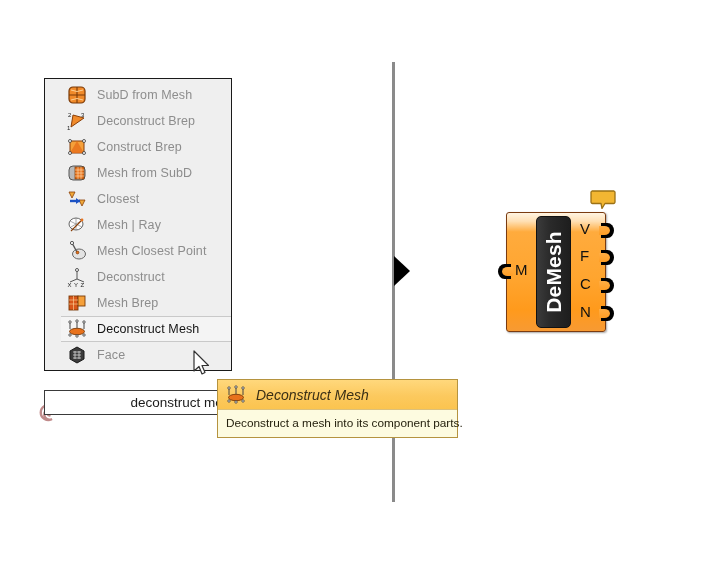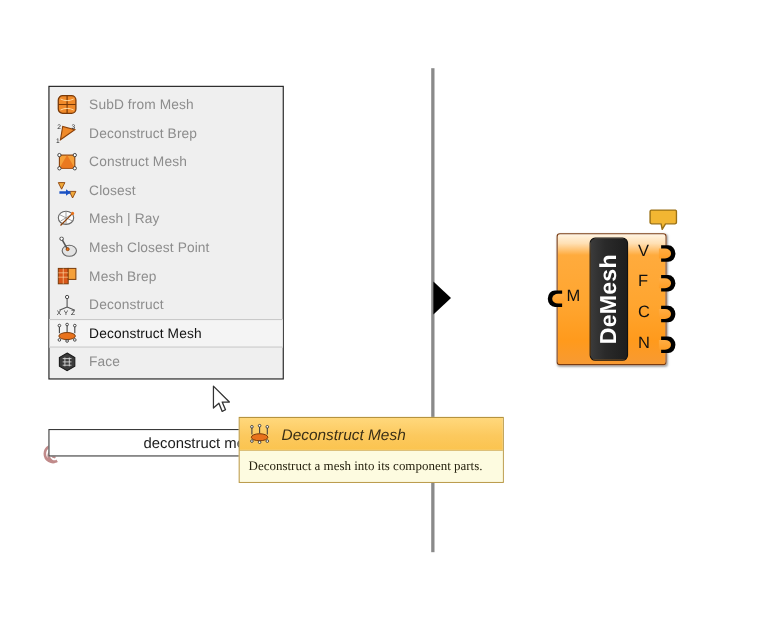--- a/index.html
+++ b/index.html
@@ -33,25 +33,25 @@
   #spiral-icon {
     position: absolute;
     left: 33px; top: 400px;
     width: 26px; height: 26px;
   }
 
   
   #menu-panel {
     position: absolute;
     left: 44px; top: 78px;
-    width: 214px;
+    width: 188px;
     background: #efefef;
     border: 1px solid #1a1a1a;
     box-sizing: border-box;
-    padding: 3px 0 2px 0;
+    padding: 3px 0 2px 16px;
   }
   .menu-item {
     height: 26px;
     display: flex;
     align-items: center;
     padding-left: 6px;
     box-sizing: border-box;
     position: relative;
   }
   .menu-item .mi-label {
@@ -136,21 +136,20 @@
     color: #3a2f16;
     margin-left: 10px;
     white-space: nowrap;
   }
   #tooltip-body {
     background: #fdfbe0;
     padding: 6px 8px 7px 8px;
     font-size: 11.8px;
     color: #26220f;
     white-space: nowrap;
-    font-family: Liberation Serif, serif;
   }
 
   
   #gh-component {
     position: absolute;
     left: 506px; top: 212px;
     width: 100px; height: 120px;
   }
   #gh-body {
     position: absolute;
@@ -275,23 +274,33 @@
     <span class="mi-icon">
       <svg width="20" height="20" viewBox="0 0 20 20">
         <rect x="3" y="4" width="14" height="12" fill="#f5a03a" stroke="#8a3f08" stroke-width="1"></rect>
         <path d="M3,16 L10,4 L17,16 Z" fill="#e8721c" opacity="0.85"></path>
         <circle cx="3" cy="4" r="1.5" fill="#fff" stroke="#333" stroke-width="0.8"></circle>
         <circle cx="17" cy="4" r="1.5" fill="#fff" stroke="#333" stroke-width="0.8"></circle>
         <circle cx="3" cy="16" r="1.5" fill="#fff" stroke="#333" stroke-width="0.8"></circle>
         <circle cx="17" cy="16" r="1.5" fill="#fff" stroke="#333" stroke-width="0.8"></circle>
       </svg>
     </span>
-    <span class="mi-label">Construct Mesh</span>
-  </div>
-
+    <span class="mi-label">Construct Brep</span>
+  </div>
+
+  <div class="menu-item">
+    <span class="mi-icon">
+      <svg width="20" height="20" viewBox="0 0 20 20">
+        <rect x="2" y="3" width="16" height="14" rx="4" fill="#b9b9b9" stroke="#555" stroke-width="1"></rect>
+        <rect x="8" y="4" width="9" height="12" fill="#e8721c" stroke="#7a3a08" stroke-width="0.7"></rect>
+        <path d="M8,7 H17 M8,10 H17 M8,13 H17 M11,4 V16 M14,4 V16" stroke="#ffe2b8" stroke-width="0.6"></path>
+      </svg>
+    </span>
+    <span class="mi-label">Mesh from SubD</span>
+  </div>
 
   <div class="menu-item">
     <span class="mi-icon">
       <svg width="20" height="20" viewBox="0 0 20 20">
         <path d="M2,3 L8,3 L5,9 Z" fill="#f0a93a" stroke="#8a3f08" stroke-width="0.8"></path>
         <path d="M12,11 L18,11 L15,17 Z" fill="#f0a93a" stroke="#8a3f08" stroke-width="0.8"></path>
         <path d="M3,12 L13,12" stroke="#1b52c4" stroke-width="2.4"></path>
         <path d="M13,12 l-4,-3 v6 z" fill="#1b52c4"></path>
       </svg>
     </span>
@@ -315,43 +324,43 @@
       <svg width="20" height="20" viewBox="0 0 20 20">
         <ellipse cx="12" cy="13" rx="6.5" ry="5" fill="#e3e3e3" stroke="#666" stroke-width="1"></ellipse>
         <path d="M5,2 L10,11" stroke="#555" stroke-width="1.4"></path>
         <circle cx="5" cy="2" r="1.6" fill="#fff" stroke="#444" stroke-width="0.9"></circle>
         <circle cx="10.5" cy="11.5" r="1.4" fill="#e8721c" stroke="#7a3a08" stroke-width="0.7"></circle>
       </svg>
     </span>
     <span class="mi-label">Mesh Closest Point</span>
   </div>
 
-
-  <div class="menu-item">
-    <span class="mi-icon">
-      <svg width="20" height="20" viewBox="0 0 20 20">
-        <rect x="2" y="3" width="9" height="14" fill="#d8571a" stroke="#7a3a08" stroke-width="0.9"></rect>
-        <rect x="11" y="3" width="7" height="10" fill="#f5a03a" stroke="#7a3a08" stroke-width="0.9"></rect>
-        <path d="M2,7 H11 M2,11 H11 M6.5,3 V17" stroke="#ffd9a0" stroke-width="0.6"></path>
-      </svg>
-    </span>
-    <span class="mi-label">Mesh Brep</span>
-  </div>
 
   <div class="menu-item">
     <span class="mi-icon">
       <svg width="20" height="20" viewBox="0 0 20 20">
         <path d="M10,12 L10,3 M10,12 L3,15 M10,12 L17,15" stroke="#555" stroke-width="1" fill="none"></path>
         <circle cx="10" cy="3" r="1.5" fill="#fff" stroke="#444" stroke-width="0.9"></circle>
         <text x="0.5" y="19.5" font-size="6" font-family="Liberation Sans" fill="#222">X</text>
         <text x="7" y="19.5" font-size="6" font-family="Liberation Sans" fill="#222">Y</text>
         <text x="13.5" y="19.5" font-size="6" font-family="Liberation Sans" fill="#222">Z</text>
       </svg>
     </span>
     <span class="mi-label">Deconstruct</span>
+  </div>
+
+  <div class="menu-item">
+    <span class="mi-icon">
+      <svg width="20" height="20" viewBox="0 0 20 20">
+        <rect x="2" y="3" width="9" height="14" fill="#d8571a" stroke="#7a3a08" stroke-width="0.9"></rect>
+        <rect x="11" y="3" width="7" height="10" fill="#f5a03a" stroke="#7a3a08" stroke-width="0.9"></rect>
+        <path d="M2,7 H11 M2,11 H11 M6.5,3 V17" stroke="#ffd9a0" stroke-width="0.6"></path>
+      </svg>
+    </span>
+    <span class="mi-label">Mesh Brep</span>
   </div>
 
   <div class="menu-item selected">
     <span class="mi-icon">
       <svg width="20" height="20" viewBox="0 0 20 20">
         <path d="M3,3 L3,10 M10,2 L10,9 M17,3 L17,10" stroke="#444" stroke-width="1"></path>
         <circle cx="3" cy="3" r="1.2" fill="#fff" stroke="#333" stroke-width="0.8"></circle>
         <circle cx="10" cy="2" r="1.2" fill="#fff" stroke="#333" stroke-width="0.8"></circle>
         <circle cx="17" cy="3" r="1.2" fill="#fff" stroke="#333" stroke-width="0.8"></circle>
         <ellipse cx="10" cy="12.5" rx="7.5" ry="3.2" fill="#e8721c" stroke="#7a3a08" stroke-width="0.9"></ellipse>

